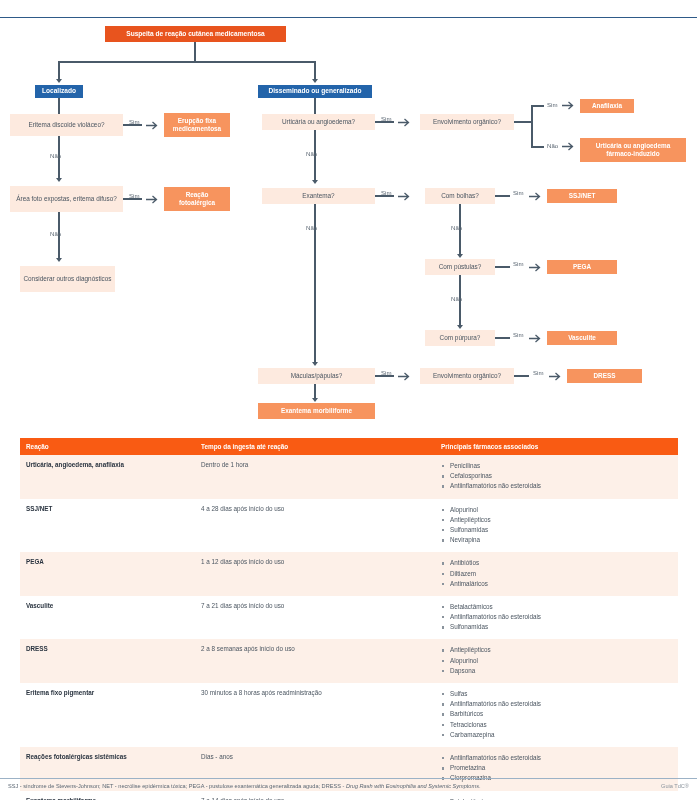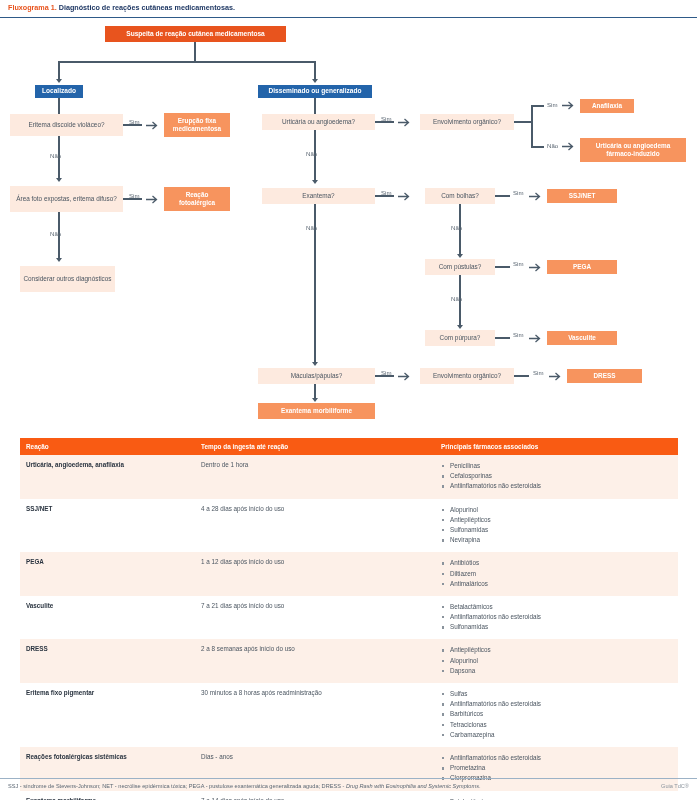--- a/index.html
+++ b/index.html
@@ -116,24 +116,20 @@
   .brand {
     position: absolute; right: 8px; top: 783px;
     font-size: 5.6px; color: #8A939C; white-space: nowrap;
   }
 </style>
 </head>
 <body>
 
 <div id="page">
 
-  <div class="title-bar">
-    <span class="tnum">Fluxograma 1.</span>
-    <span class="ttxt">Diagnóstico de reações cutâneas medicamentosas.</span>
-  </div>
   <div class="title-rule"></div>
 
   <div class="node node-orange" style="left:105px; top:26px; width:181px; height:16px;">Suspeita de reação cutânea medicamentosa</div>
 
   <div class="vline" style="left:194.2px; top:42px; height:20px;"></div>
 
   <div class="hline" style="left:58px; top:61px; width:257px;"></div>
 
   <div class="vline" style="left:58px; top:61px; height:20px;"></div>
   <div class="vline" style="left:314px; top:61px; height:20px;"></div>

